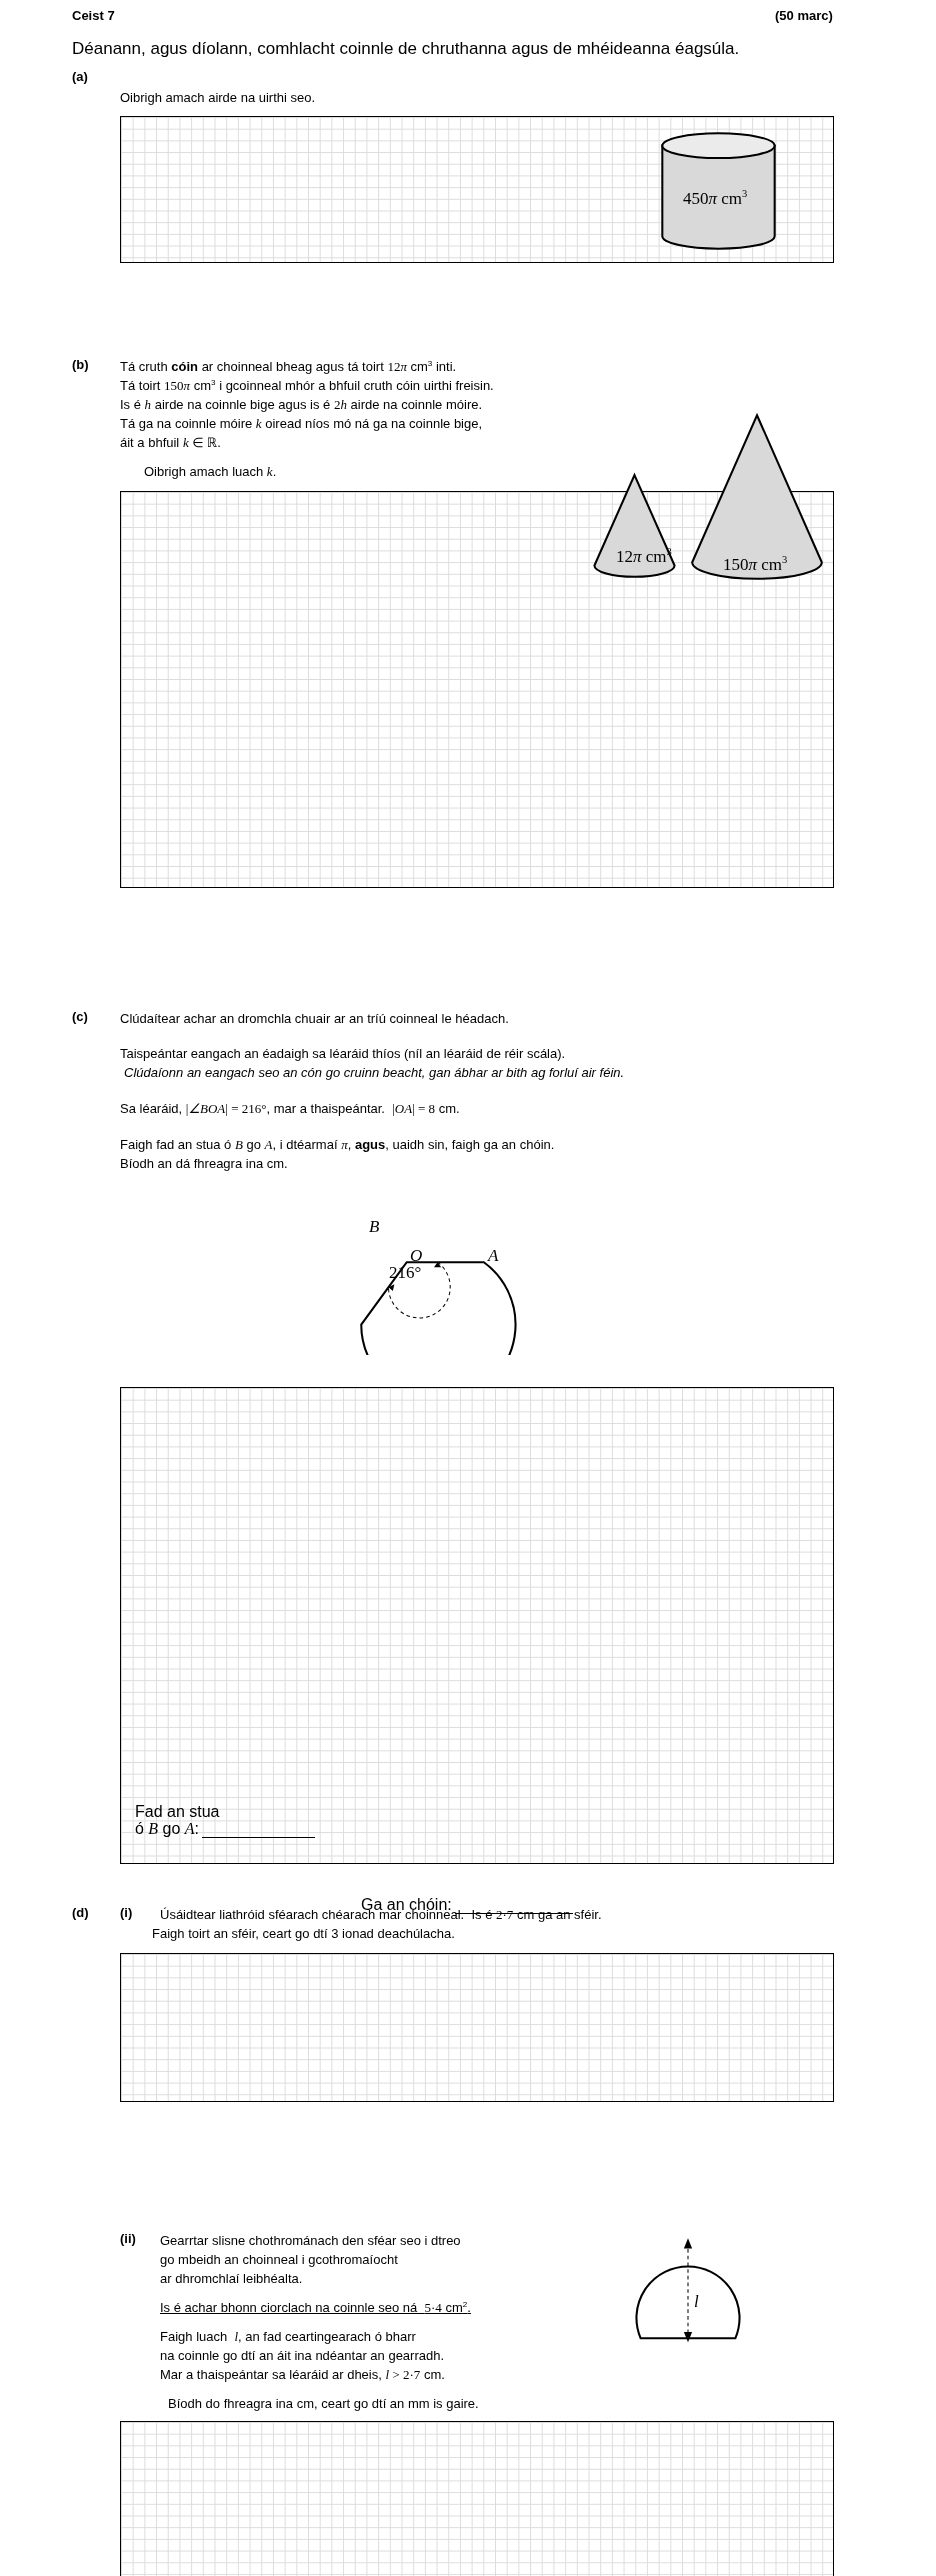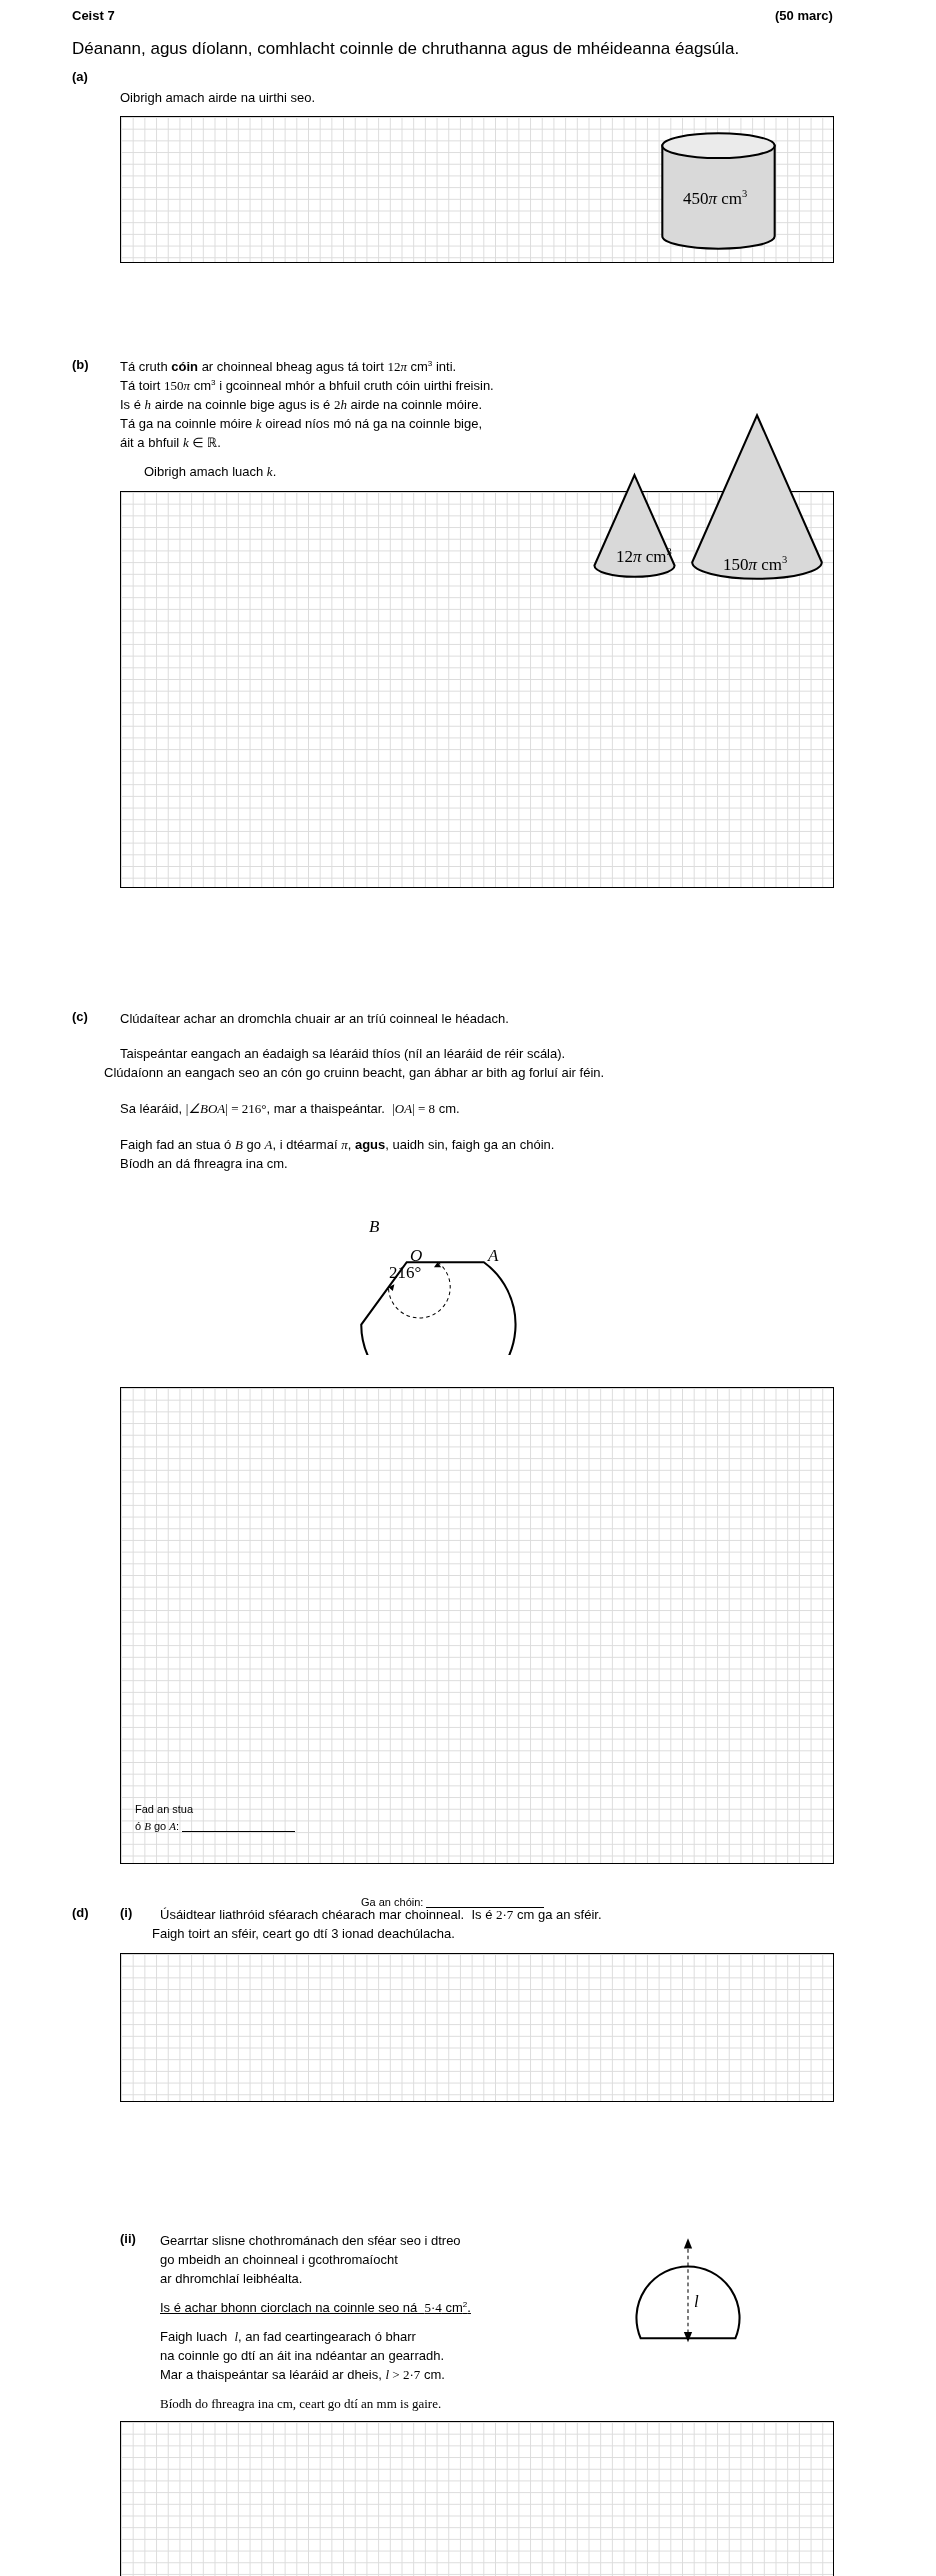--- a/index.html
+++ b/index.html
@@ -91,21 +91,21 @@
   .shape-label {
     position: absolute;
     font-family: "Liberation Serif", serif;
     font-size: 17px;
     white-space: nowrap;
   }
 
   
   .ansline {
     position: absolute;
-    font-size: 11px;
+    font-size: 16px;
     white-space: nowrap;
   }
   .ansline .rule {
     display: inline-block;
     border-bottom: 0.5px solid #000;
     height: 0.5px;
     vertical-align: bottom;
     margin-left: 3.1px;
   }
 </style>
@@ -170,21 +170,21 @@
     <span class="mth">150<span class="mthi">π</span></span> cm<sup class="sp">3</sup>
   </div>
 
   <div class="qlabel" style="left:72px; top:1009px;">(c)</div>
   <div class="qtext" style="left:120px; top:1009px;">
     Clúdaítear achar an dromchla chuair ar an tríú coinneal le héadach.
   </div>
   <div class="qtext" style="left:120px; top:1044px;">
     Taispeántar eangach an éadaigh sa léaráid thíos (níl an léaráid de réir scála).
   </div>
-  <div class="qtext" style="left:104px; top:1063px;">
+  <div class="qtext" style="left:124px; top:1063px;font-style:italic;">
     Clúdaíonn an eangach seo an cón go cruinn beacht, gan ábhar ar bith ag forluí air féin.
   </div>
   <div class="qtext" style="left:120px; top:1099px;">
     Sa léaráid, <span class="mth">|<span class="mthi">∠BOA</span>| = 216°</span>, mar a thaispeántar.&nbsp;&nbsp;<span class="mth">|<span class="mthi">OA</span>| = 8</span> cm.
   </div>
   <div class="qtext" style="left:120px; top:1135px;">
     Faigh fad an stua ó <i class="it">B</i> go <i class="it">A</i>, i dtéarmaí <span class="mthi">π</span>, <b class="bold">agus</b>, uaidh sin, faigh ga an chóin.
   </div>
   <div class="qtext" style="left:120px; top:1154px;">
     Bíodh an dá fhreagra ina cm.
@@ -244,21 +244,21 @@
   </div>
   <div class="qtext" style="left:160px; top:2327px;">
     Faigh luach&nbsp; <i class="it">l</i>, an fad ceartingearach ó bharr
   </div>
   <div class="qtext" style="left:160px; top:2346px;">
     na coinnle go dtí an áit ina ndéantar an gearradh.
   </div>
   <div class="qtext" style="left:160px; top:2365px;">
     Mar a thaispeántar sa léaráid ar dheis, <span class="mth"><i class="mthi">l</i> &gt; 2·7</span> cm.
   </div>
-  <div class="qtext" style="left:160px; top:2394px;font-family:Liberation Serif, serif;">
+  <div class="qtext" style="left:168px; top:2394px;">
     Bíodh do fhreagra ina cm, ceart go dtí an mm is gaire.
   </div>
 
   <svg class="shape" style="left:621px; top:2231px; width:134px; height:134px;" viewBox="0 0 260 260" xmlns="http://www.w3.org/2000/svg">
 
     <path d="M 38 208 A 100 100 0 1 1 222 208 Z" fill="#ffffff" stroke="#000000" stroke-width="4"></path>
 
     <line x1="130" y1="22" x2="130" y2="208" stroke="#000000" stroke-width="2" stroke-dasharray="7,6"></line>
     <polygon points="130,14 122,34 138,34" fill="#000000"></polygon>
     <polygon points="130,216 122,196 138,196" fill="#000000"></polygon>

